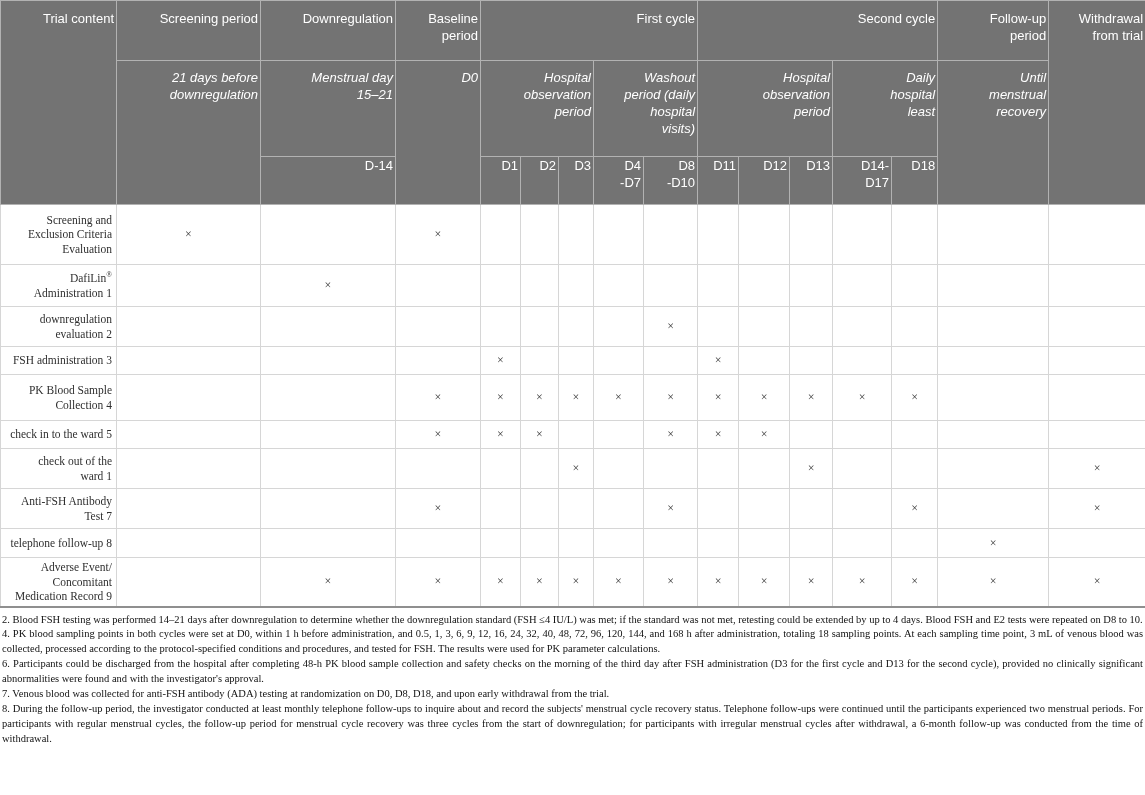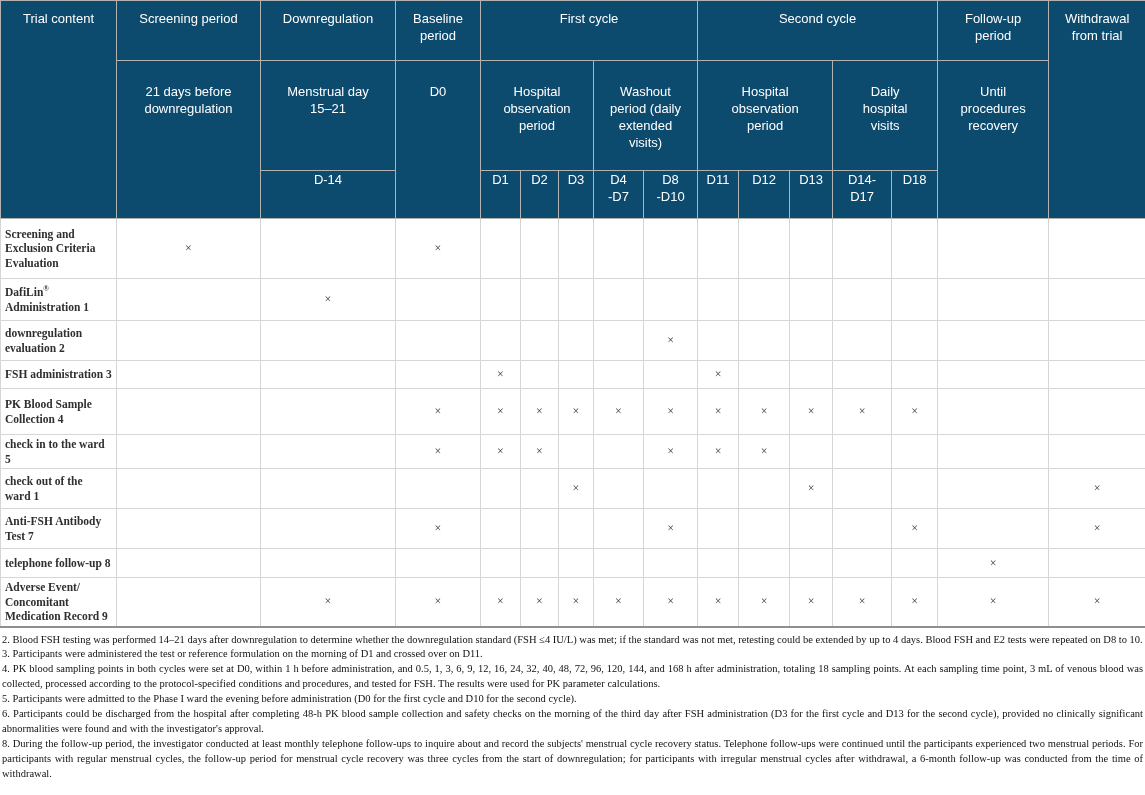--- a/index.html
+++ b/index.html
@@ -12,44 +12,44 @@
     font-family: "Liberation Serif", serif;
   }
   table.schedule {
     border-collapse: collapse;
     table-layout: fixed;
     width: 1145px;
     border-bottom: 2px solid #8f8f8f;
   }
   
   thead th {
-    background: #0c4a6e;
+    background: #737373;
     color: #ffffff;
     font-family: "Liberation Sans", sans-serif;
     font-weight: 400;
     font-size: 13px;
     line-height: 17px;
-    text-align: center;
+    text-align: right;
     vertical-align: top;
     border: 1px solid #b2b2b2;
     white-space: pre-line;
     padding: 0 2px;
     overflow: hidden;
   }
   thead tr.h1 th { height: 50px; padding-top: 9px; }
-  thead tr.h2 th { height: 87px; padding-top: 22px; }
+  thead tr.h2 th { height: 87px; padding-top: 8px; font-style: italic; }
   thead tr.h3 th { height: 47px; }
   
   tbody th, tbody td { border: 1px solid #d6d6d6; background: #ffffff; }
   tbody th.rowlabel {
-    font-weight: 700;
+    font-weight: 400;
     font-size: 11.5px;
     line-height: 14.5px;
     color: #2f2f2f;
-    text-align: left;
+    text-align: right;
     vertical-align: middle;
     white-space: pre-line;
     padding: 2px 4px;
   }
   tbody td.mark {
     text-align: center;
     vertical-align: middle;
     font-size: 12px;
     color: #3a3a3a;
     padding: 0;
@@ -117,30 +117,30 @@
         <th rowspan="2">21 days before
 downregulation</th>
         <th>Menstrual day
 15–21</th>
         <th rowspan="2">D0</th>
         <th colspan="3">Hospital
 observation
 period</th>
         <th colspan="2">Washout
 period (daily
-extended
+hospital
 visits)</th>
         <th colspan="3">Hospital
 observation
 period</th>
         <th colspan="2">Daily
 hospital
-visits</th>
+least</th>
         <th rowspan="2">Until
-procedures
+menstrual
 recovery</th>
       </tr>
       <tr class="h3">
         <th>D-14</th>
         <th>D1</th>
         <th>D2</th>
         <th>D3</th>
         <th>D4
 -D7</th>
         <th>D8
@@ -342,21 +342,20 @@
       <td class="mark">×</td>
       <td class="mark">×</td>
       <td class="mark">×</td>
       <td class="mark">×</td>
     </tr>
       </tbody>
   </table>
 
   <div class="footnotes">
     <div>2. Blood FSH testing was performed 14–21 days after downregulation to determine whether the downregulation standard (FSH ≤4 IU/L) was met; if the standard was not met, retesting could be extended by up to 4 days. Blood FSH and E2 tests were repeated on D8 to 10.</div>
-    <div>3. Participants were administered the test or reference formulation on the morning of D1 and crossed over on D11.</div>
     <div>4. PK blood sampling points in both cycles were set at D0, within 1 h before administration, and 0.5, 1, 3, 6, 9, 12, 16, 24, 32, 40, 48, 72, 96, 120, 144, and 168 h after administration, totaling 18 sampling points. At each sampling time point, 3 mL of venous blood was collected, processed according to the protocol-specified conditions and procedures, and tested for FSH. The results were used for PK parameter calculations.</div>
-    <div>5. Participants were admitted to the Phase I ward the evening before administration (D0 for the first cycle and D10 for the second cycle).</div>
     <div>6. Participants could be discharged from the hospital after completing 48-h PK blood sample collection and safety checks on the morning of the third day after FSH administration (D3 for the first cycle and D13 for the second cycle), provided no clinically significant abnormalities were found and with the investigator's approval.</div>
+    <div>7. Venous blood was collected for anti-FSH antibody (ADA) testing at randomization on D0, D8, D18, and upon early withdrawal from the trial.</div>
     <div>8. During the follow-up period, the investigator conducted at least monthly telephone follow-ups to inquire about and record the subjects' menstrual cycle recovery status. Telephone follow-ups were continued until the participants experienced two menstrual periods. For participants with regular menstrual cycles, the follow-up period for menstrual cycle recovery was three cycles from the start of downregulation; for participants with irregular menstrual cycles after withdrawal, a 6-month follow-up was conducted from the time of withdrawal.</div>
 
   </div>
 
 </div>
 
 </body></html>

